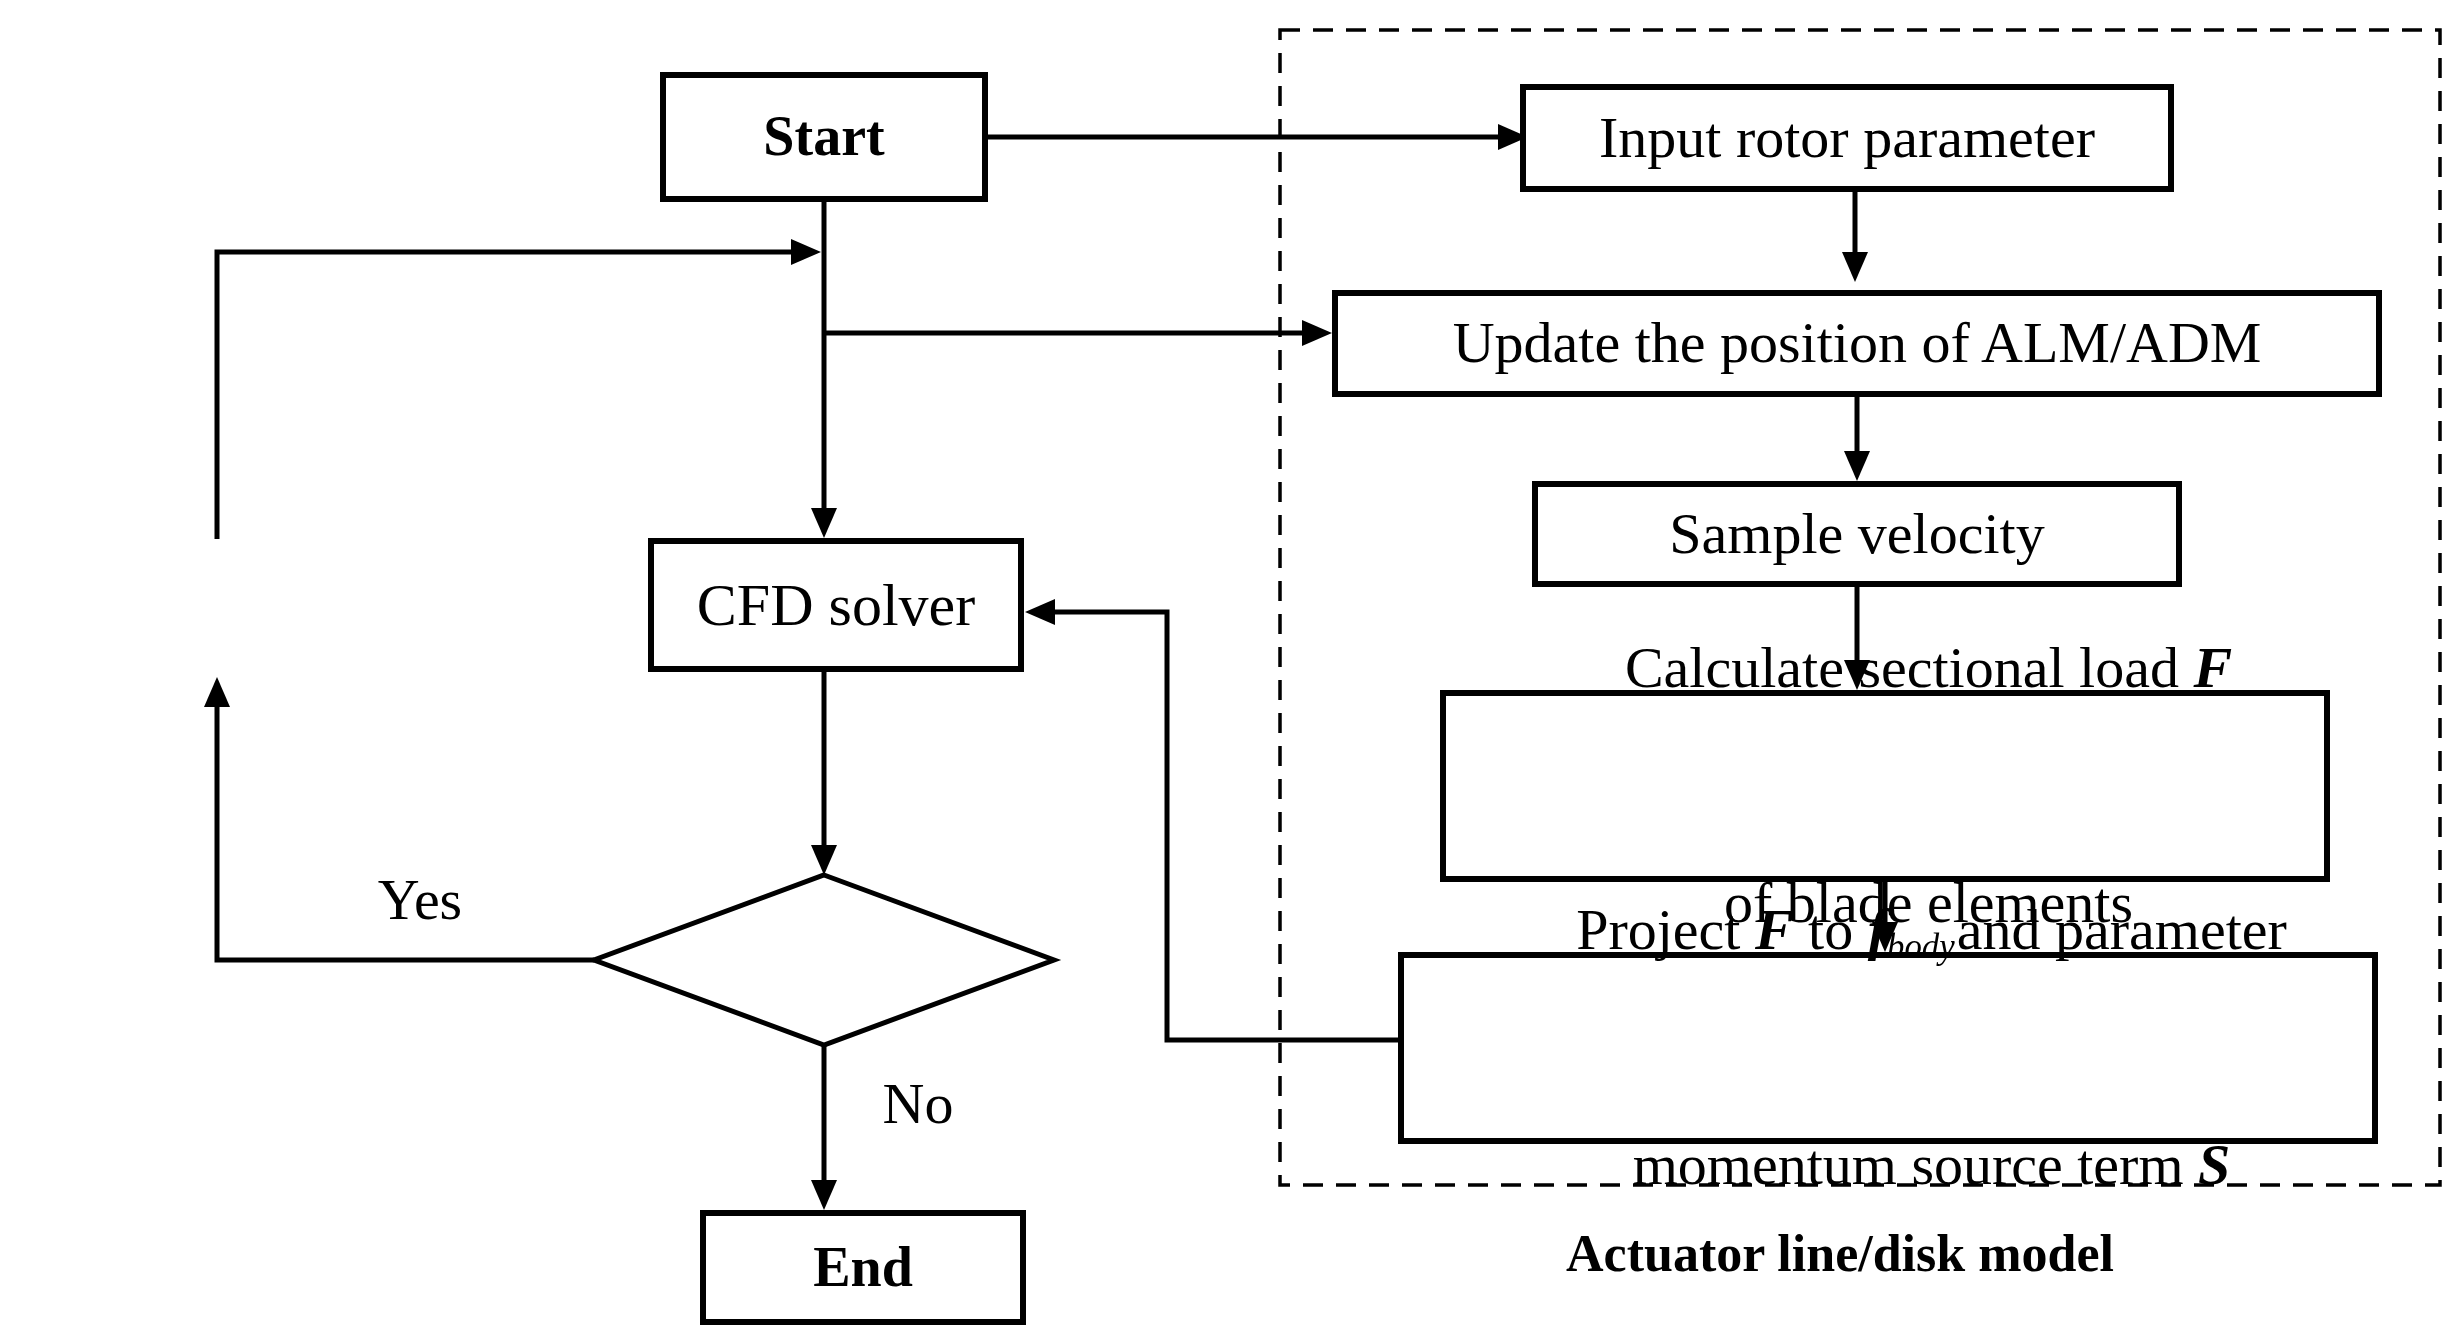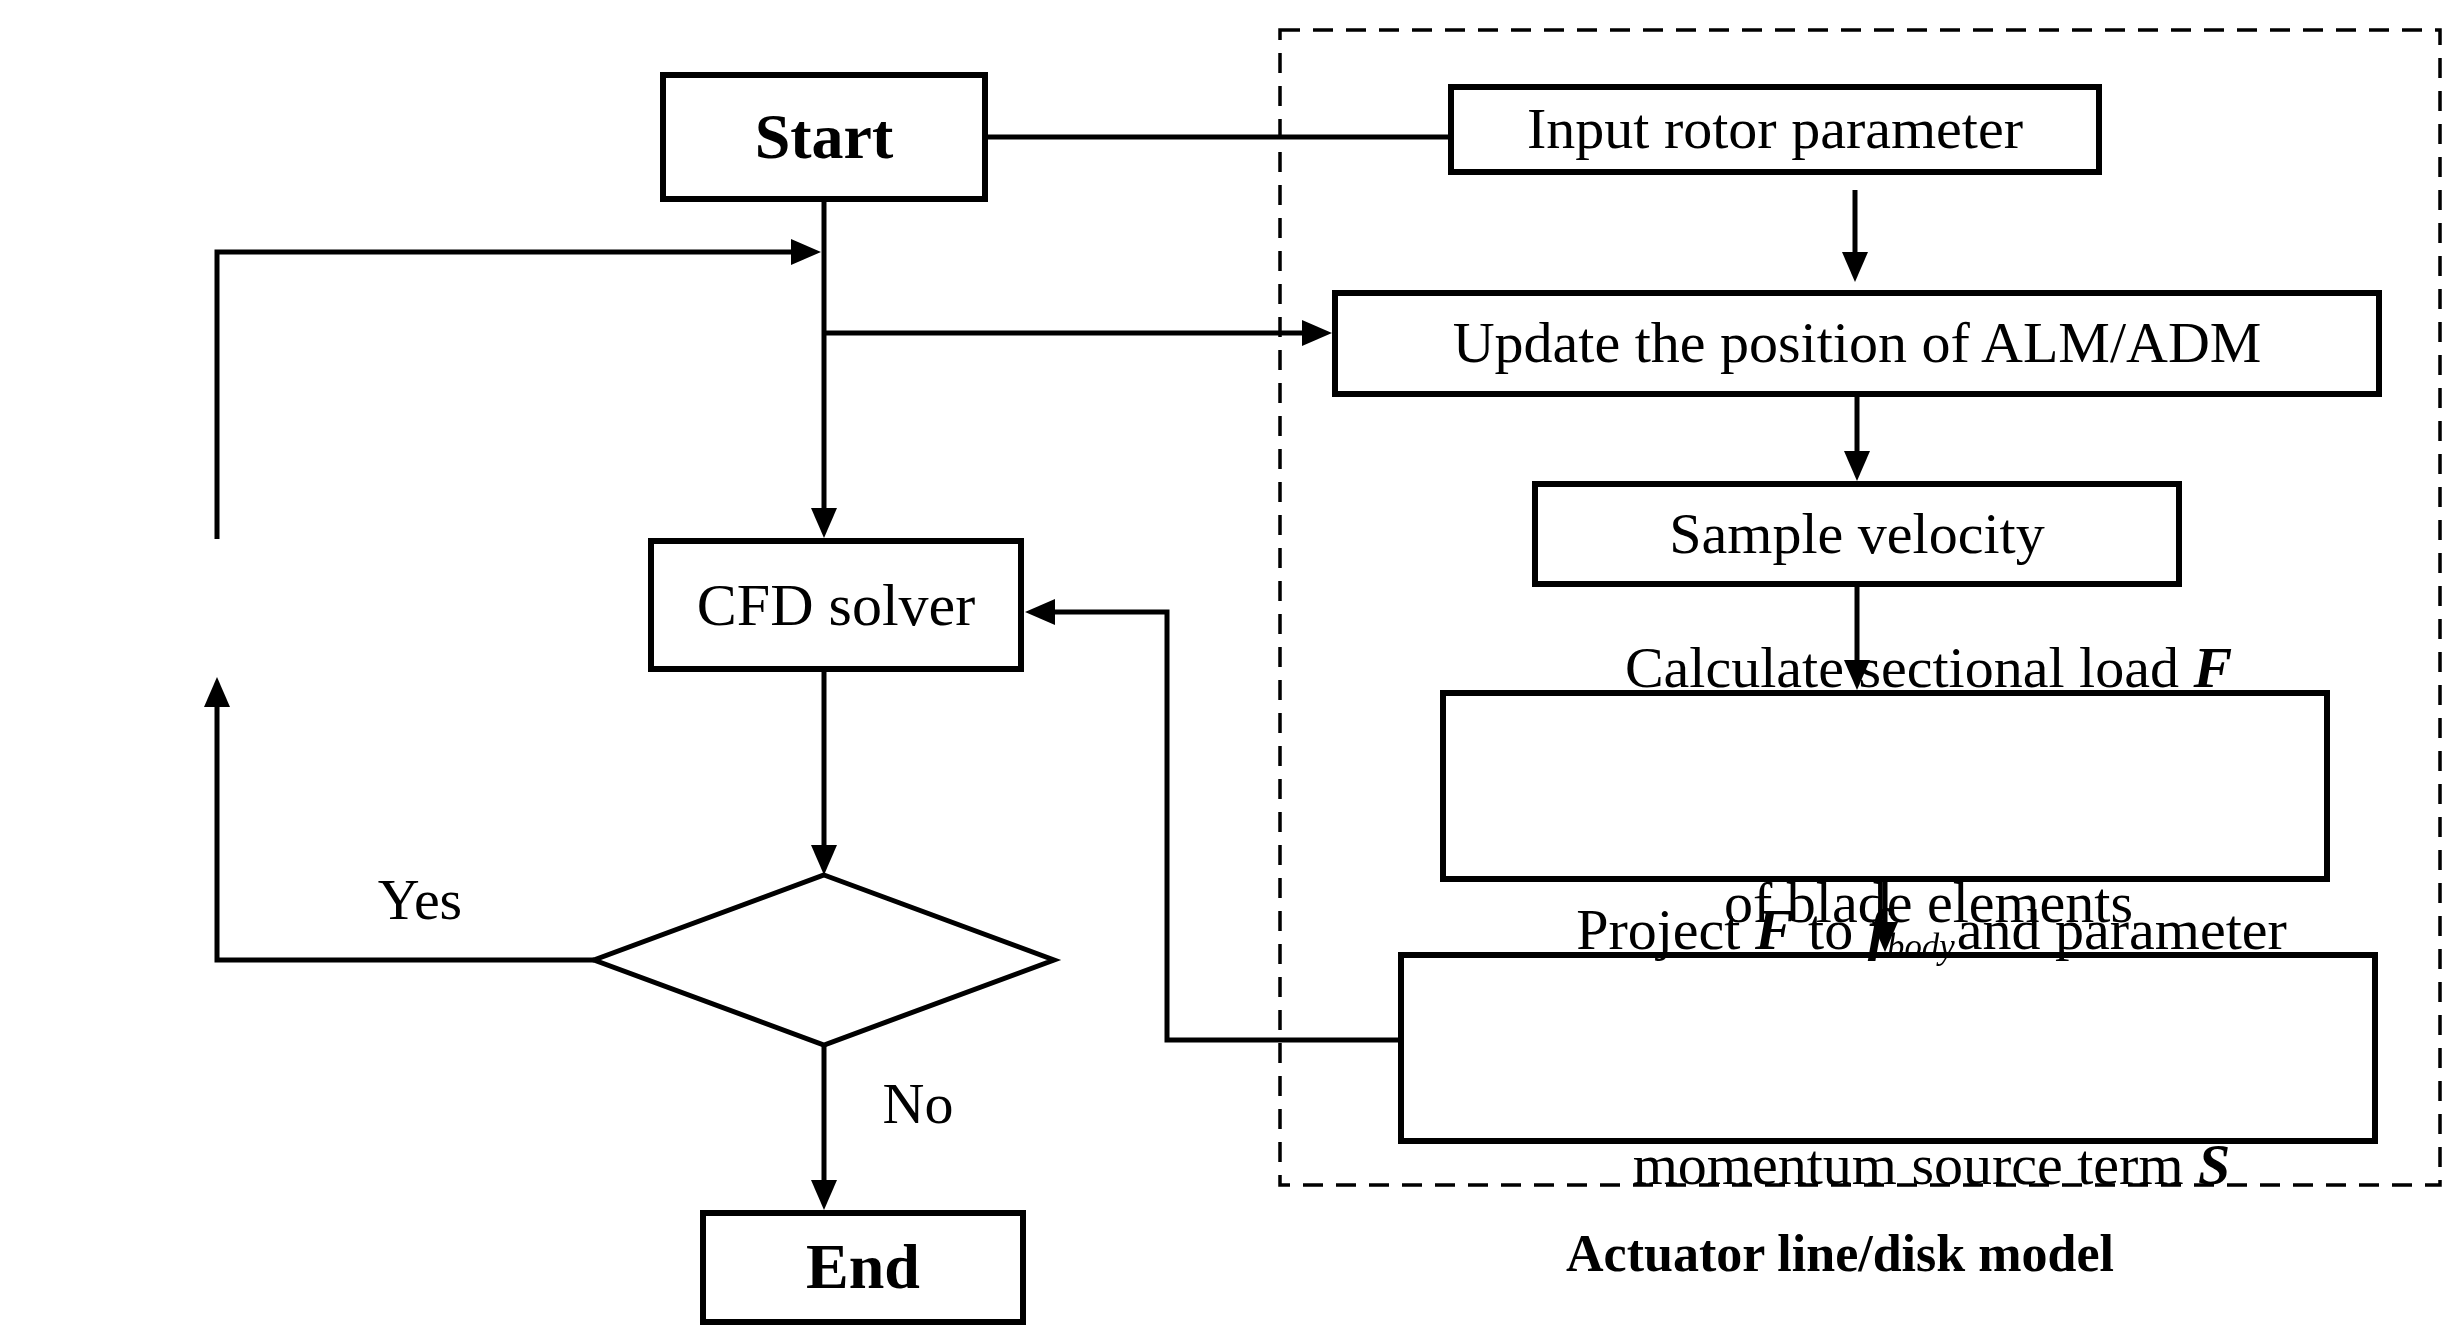--- a/index.html
+++ b/index.html
@@ -30,21 +30,21 @@
     display: flex;
     flex-direction: column;
     align-items: center;
     justify-content: center;
     text-align: center;
     font-size: 58px;
     line-height: 1.35;
     z-index: 2;
   }
   .node .row { display: inline; white-space: pre-wrap; }
-  .terminal { font-weight: 700; font-size: 64px; }
+  .terminal { font-weight: 700; font-size: 56px; }
   .float-label {
     position: absolute;
     display: flex;
     align-items: center;
     justify-content: center;
     text-align: center;
     font-size: 58px;
     z-index: 3;
     background: transparent;
   }
@@ -99,21 +99,21 @@
 
     <polygon points="824,875 1054,960 824,1045 594,960" fill="#ffffff" stroke="#000000" stroke-width="5"></polygon>
 
     <rect x="1280" y="30" width="1160" height="1155" fill="none" stroke="#000000" stroke-width="3.5" stroke-dasharray="20 13"></rect>
   </svg>
 
   <div class="node terminal" style="left:660px; top:72px; width:328px; height:130px;">
     <span class="row">Start</span>
   </div>
 
-  <div class="node" style="left:1448px; top:84px; width:654px; height:91px;">
+  <div class="node" style="left:1520px; top:84px; width:654px; height:108px;">
     <span class="row">Input rotor parameter</span>
   </div>
 
   <div class="node" style="left:1332px; top:282px; width:1050px; height:107px;margin-top:8px;">
     <span class="row">Update the position of ALM/ADM</span>
   </div>
 
   <div class="node" style="left:1532px; top:481px; width:650px; height:106px;">
     <span class="row">Sample velocity</span>
   </div>

